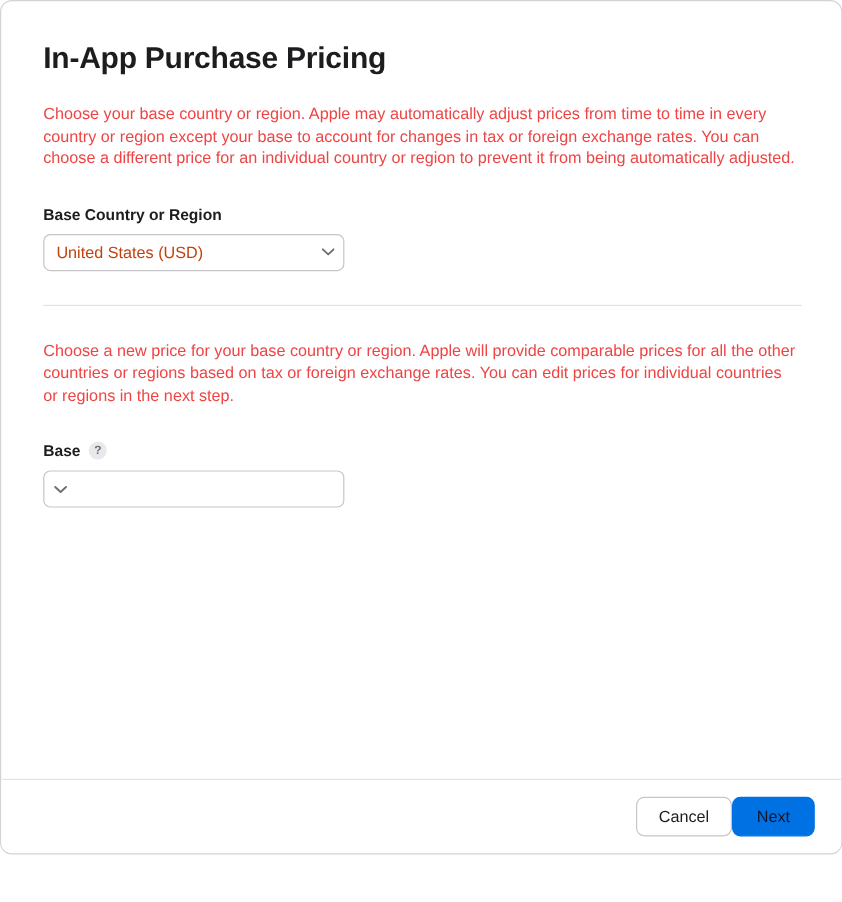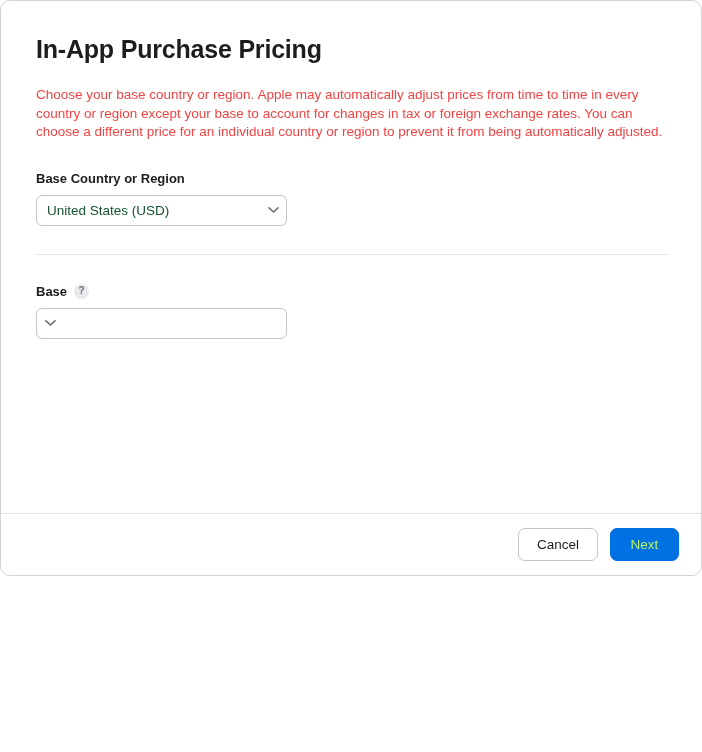--- a/index.html
+++ b/index.html
@@ -11,21 +11,21 @@
     height: 752px;
     background: #ffffff;
     font-family: "Liberation Sans", sans-serif;
     color: #1d1d1f;
     -webkit-font-smoothing: antialiased;
     overflow: hidden;
   }
   .dialog {
     position: relative;
     width: 702px;
-    height: 576px;
+    height: 712px;
     box-sizing: border-box;
     border: 1px solid #d2d2d7;
     border-radius: 10px;
     background: #ffffff;
     display: flex;
     flex-direction: column;
     overflow: hidden;
   }
   .content {
     flex: 1 1 auto;
@@ -80,21 +80,21 @@
     border: 1px solid #c6c6c8;
     border-radius: 6px;
     background: #ffffff;
     box-sizing: border-box;
     display: flex;
     align-items: center;
     cursor: pointer;
   }
   .select-value {
     font-size: 13.5px;
-    color: #14532d;
+    color: #c2410c;
     padding-left: 10px;
     flex: 1 1 auto;
     white-space: nowrap;
     overflow: hidden;
     text-overflow: ellipsis;
   }
   .chevron {
     width: 26px;
     display: flex;
     align-items: center;
@@ -113,21 +113,21 @@
   .footer {
     flex: 0 0 auto;
     height: 62px;
     border-top: 1px solid #e3e3e5;
     background: #ffffff;
     display: flex;
     align-items: center;
     justify-content: flex-end;
     padding: 0 22px;
     box-sizing: border-box;
-    gap: 12px;
+    gap: 0;
   }
   .btn {
     font-family: "Liberation Sans", sans-serif;
     font-size: 13.5px;
     border-radius: 7px;
     height: 33px;
     padding: 0 18px;
     box-sizing: border-box;
     cursor: pointer;
     display: inline-flex;
@@ -135,21 +135,21 @@
     justify-content: center;
   }
   .btn-secondary {
     background: #ffffff;
     border: 1px solid #c6c6c8;
     color: #1d1d1f;
   }
   .btn-primary {
     background: #0071e3;
     border: 1px solid #0071e3;
-    color: #bef264;
+    color: #0f172a;
     min-width: 69px;
   }
 </style>
 </head>
 <body>
 
 <div class="dialog">
 
   <div class="content">
 
@@ -167,20 +167,21 @@
           <svg width="11" height="8" viewBox="0 0 11 8" aria-hidden="true">
             <path d="M1 1.8 L5.5 6 L10 1.8" fill="none" stroke="#6e6e73" stroke-width="1.6" stroke-linecap="round" stroke-linejoin="round"></path>
           </svg>
         </span>
       </div>
     </div>
 
     <hr class="divider">
 
     <div class="section-gap">
+      <p class="para">Choose a new price for your base country or region. Apple will provide comparable prices for all the other countries or regions based on tax or foreign exchange rates. You can edit prices for individual countries or regions in the next step.</p>
 
       <div class="field-block">
         <div class="field-label">
           <span>Base</span>
           <span class="help-badge">?</span>
         </div>
         <div class="select-wrap">
           <span class="chevron">
             <svg width="11" height="8" viewBox="0 0 11 8" aria-hidden="true">
               <path d="M1 1.8 L5.5 6 L10 1.8" fill="none" stroke="#6e6e73" stroke-width="1.6" stroke-linecap="round" stroke-linejoin="round"></path>

